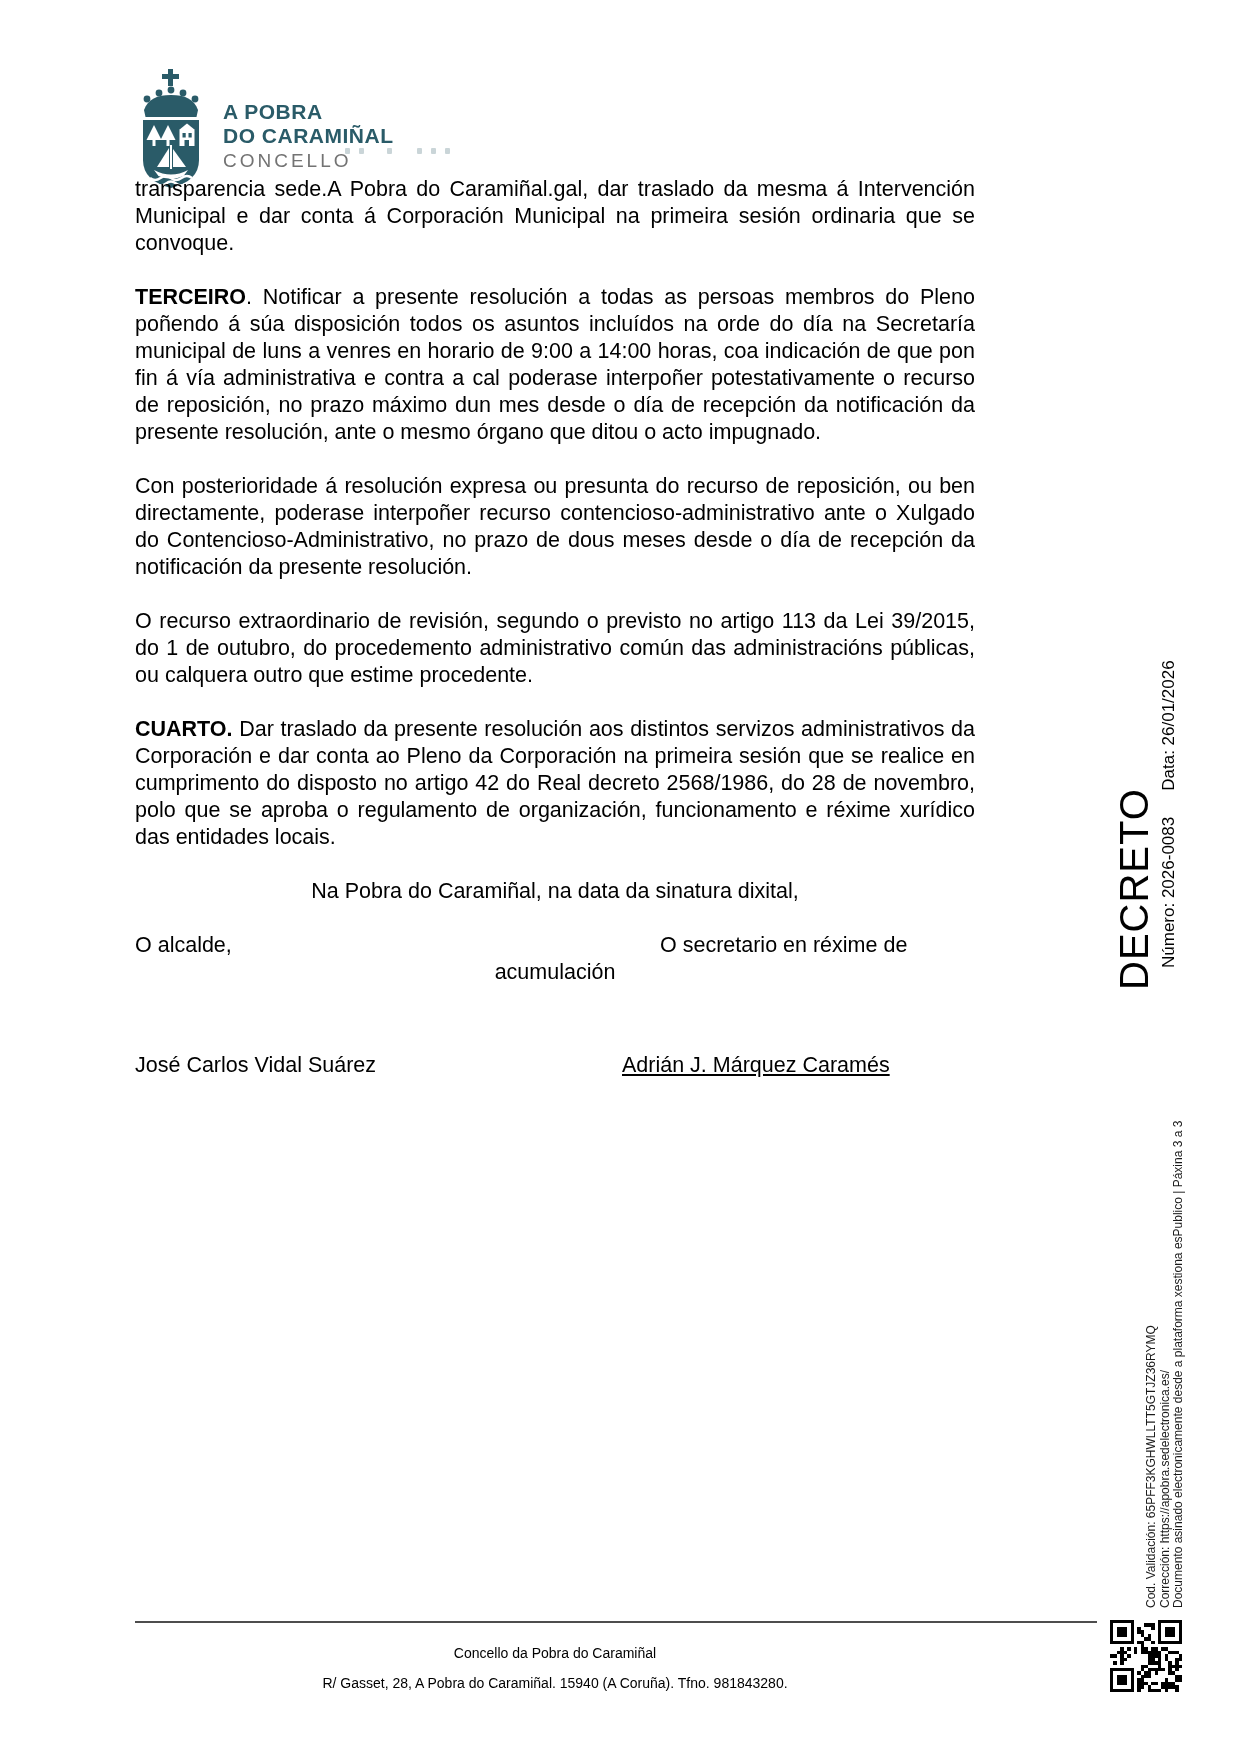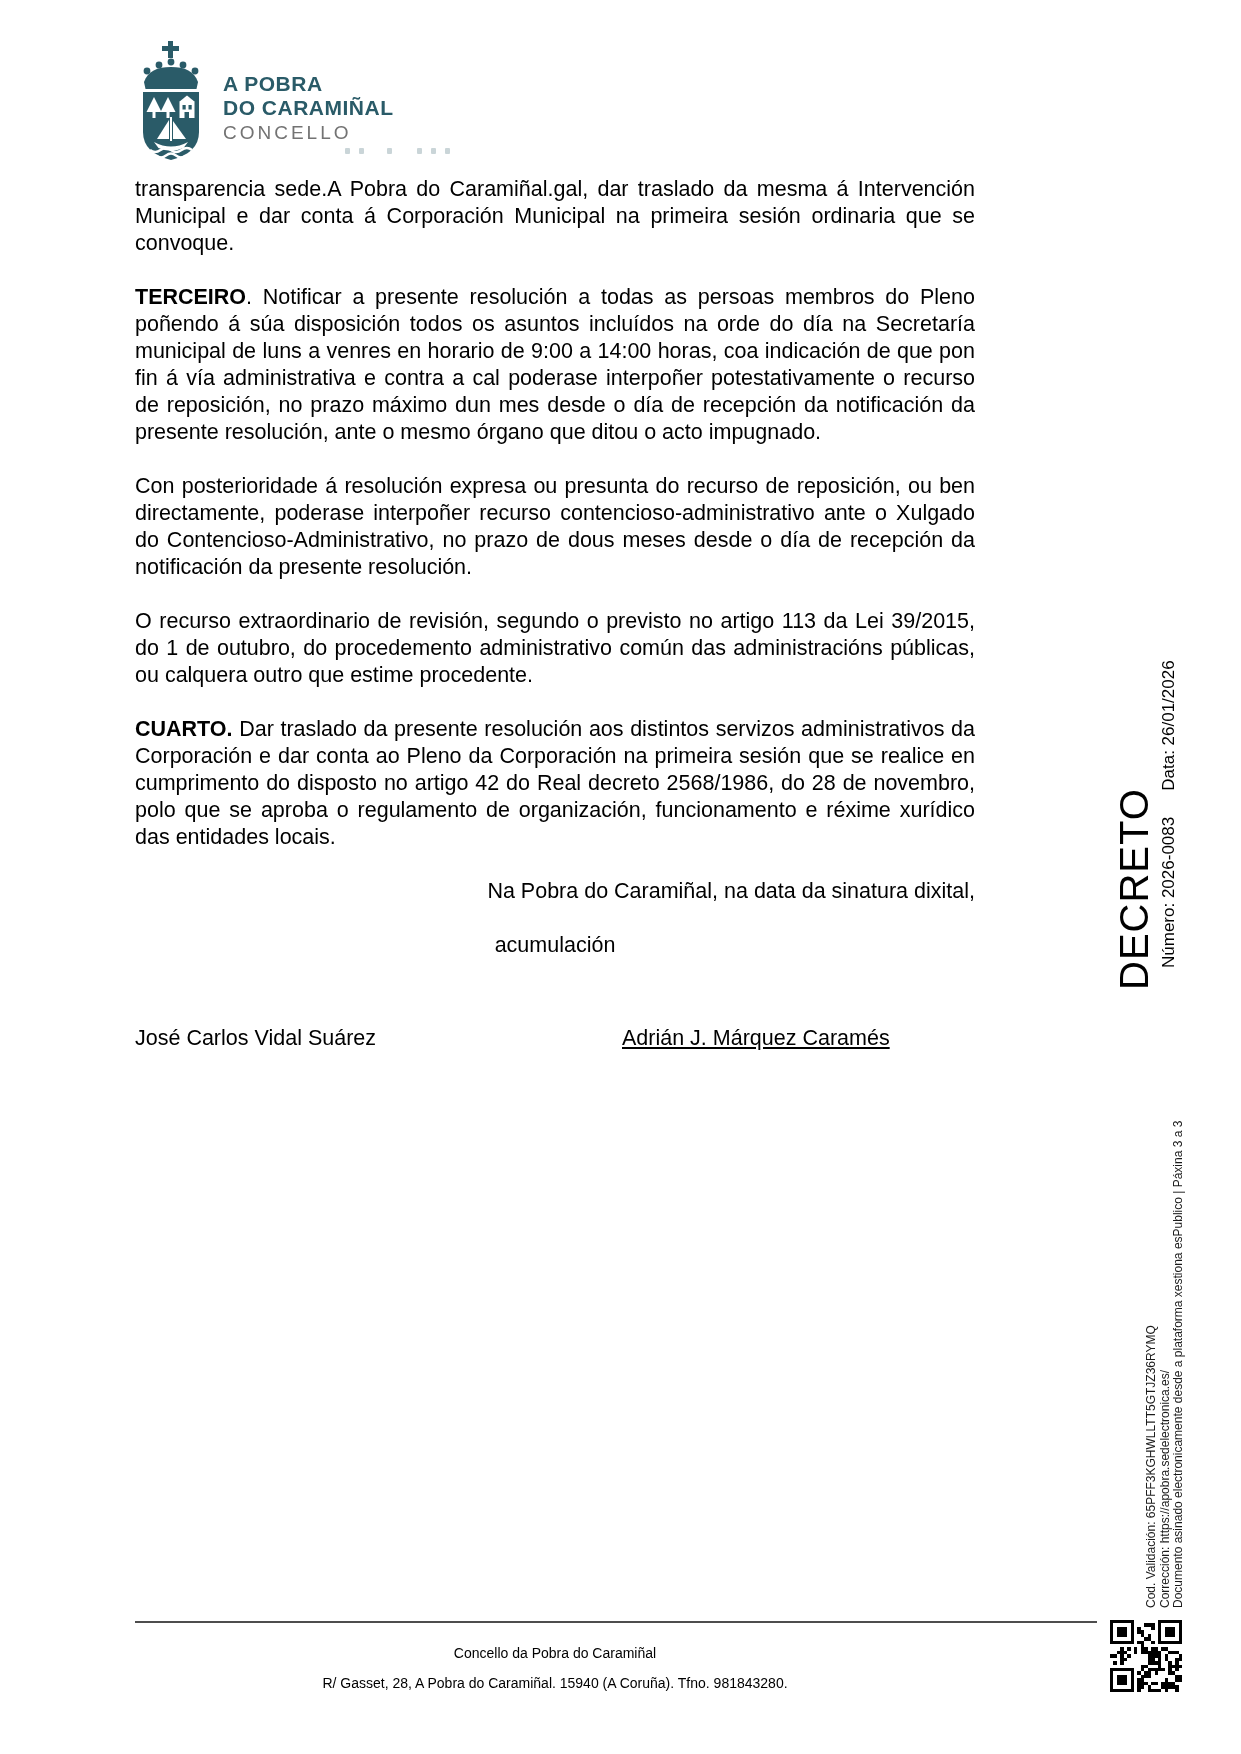--- a/index.html
+++ b/index.html
@@ -1,33 +1,33 @@
 <!DOCTYPE html>
 <html><head>
 <meta charset="utf-8">
 <style>
   html,body{margin:0;padding:0;background:#ffffff;}
   body{width:1241px;height:1754px;position:relative;font-family:"Liberation Sans",sans-serif;color:#000;}
   .page{position:absolute;inset:0;overflow:hidden;background:#fff;}
 
   
-  .logo{position:absolute;left:137px;top:40px;display:flex;align-items:flex-start;justify-content:space-between;}
+  .logo{position:absolute;left:137px;top:68px;display:flex;align-items:flex-start;justify-content:space-between;}
   .logo-text{margin-left:18px;margin-top:32px;}
   .logo-title{font-size:21px;font-weight:bold;line-height:24px;letter-spacing:.5px;}
   .logo-sub{font-size:19px;letter-spacing:3px;line-height:26px;font-weight:normal;}
   .print-marks{position:absolute;left:345px;top:148px;display:flex;gap:9px;opacity:.55;}
   .print-marks i{display:block;width:5px;height:6px;background:#9fb3b9;border-radius:1px;}
   .print-marks i:nth-child(2){margin-right:14px;}
   .print-marks i:nth-child(3){margin-right:16px;}
 
   
   .content{position:absolute;left:135px;top:176px;width:840px;font-size:21.5px;line-height:27px;text-align:justify;}
   .content p{margin:0 0 27px 0;}
   .lead{font-weight:bold;}
-  .place-date{text-align:right;}
+  .place-date{text-align:center;}
   .sig-row{position:relative;height:27px;text-align:left;}
   .sig-left{position:absolute;left:0;top:0;white-space:nowrap;}
   .sig-right{position:absolute;left:525px;top:0;white-space:nowrap;}
   .sig-wrap{text-align:center;}
   .names-row{position:relative;height:27px;margin-top:66px;text-align:left;}
   .name-right{left:487px;text-decoration:underline;}
 
   
   .decree-side{position:absolute;left:1112px;top:990px;transform:rotate(-90deg);transform-origin:0 0;white-space:nowrap;}
   .decree-type{font-size:40px;letter-spacing:1px;line-height:44px;}
@@ -108,20 +108,24 @@
 
   <div class="content">
     <p><span class="lead"></span><span>transparencia sede.A Pobra do Caramiñal.gal, dar traslado da mesma á Intervención Municipal e dar conta á Corporación Municipal na primeira sesión ordinaria que se convoque.</span></p>
     <p><span class="lead">TERCEIRO</span><span>. Notificar a presente resolución a todas as persoas membros do Pleno poñendo á súa disposición todos os asuntos incluídos na orde do día na Secretaría municipal de luns a venres en horario de 9:00 a 14:00 horas, coa indicación de que pon fin á vía administrativa e contra a cal poderase interpoñer potestativamente o recurso de reposición, no prazo máximo dun mes desde o día de recepción da notificación da presente resolución, ante o mesmo órgano que ditou o acto impugnado.</span></p>
     <p><span class="lead"></span><span>Con posterioridade á resolución expresa ou presunta do recurso de reposición, ou ben directamente, poderase interpoñer recurso contencioso-administrativo ante o Xulgado do Contencioso-Administrativo, no prazo de dous meses desde o día de recepción da notificación da presente resolución.</span></p>
     <p><span class="lead"></span><span>O recurso extraordinario de revisión, segundo o previsto no artigo 113 da Lei 39/2015, do 1 de outubro, do procedemento administrativo común das administracións públicas, ou calquera outro que estime procedente.</span></p>
     <p><span class="lead">CUARTO.</span><span> Dar traslado da presente resolución aos distintos servizos administrativos da Corporación e dar conta ao Pleno da Corporación na primeira sesión que se realice en cumprimento do disposto no artigo 42 do Real decreto 2568/1986, do 28 de novembro, polo que se aproba o regulamento de organización, funcionamento e réxime xurídico das entidades locais.</span></p>
 
     <p class="place-date">Na Pobra do Caramiñal, na data da sinatura dixital,</p>
 
+    <div class="sig-row">
+      <span class="sig-left">O alcalde,</span>
+      <span class="sig-right">O secretario en réxime de</span>
+    </div>
     <div class="sig-wrap">acumulación</div>
 
     <div class="names-row">
       <span class="sig-left">José Carlos Vidal Suárez</span>
       <span class="sig-right name-right">Adrián J. Márquez Caramés</span>
     </div>
   </div>
 
   <div class="decree-side">
     <div class="decree-type">DECRETO</div>

